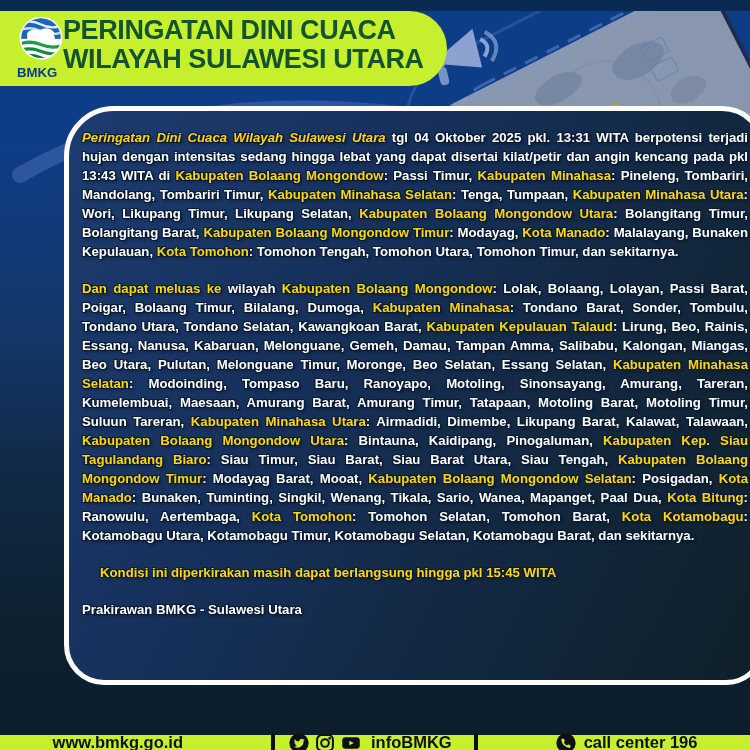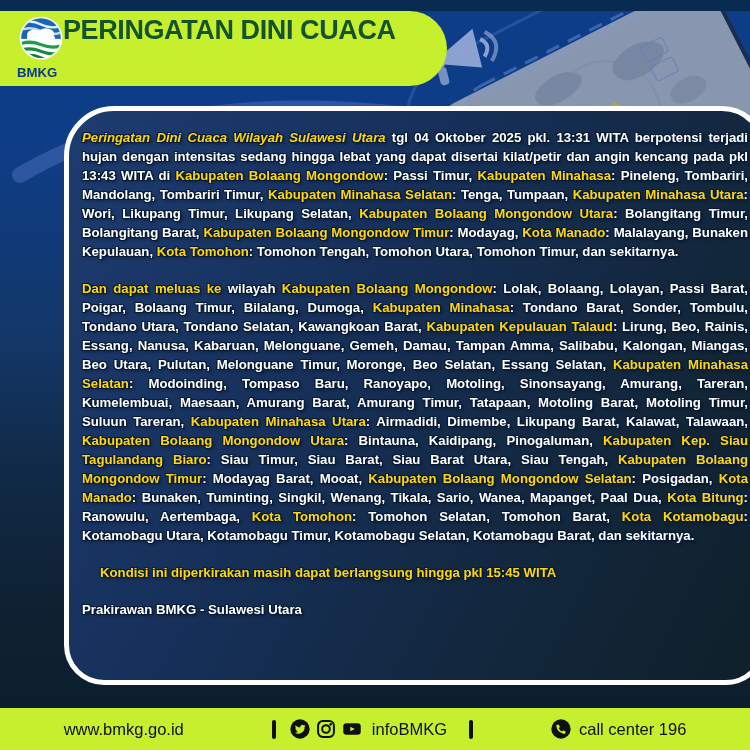--- a/index.html
+++ b/index.html
@@ -24,22 +24,22 @@
   .para,.line-single{font-size:13.2px;line-height:19px;font-weight:bold;margin:0 0 18px 0;
     text-shadow:1px 1px 0 rgba(7,26,53,.95),-1px 1px 0 rgba(7,26,53,.95),1px -1px 0 rgba(7,26,53,.95),-1px -1px 0 rgba(7,26,53,.95),2px 2px 3px rgba(4,12,28,.6);}
   .para{text-align:justify;}
   .seg-white{color:#ffffff;}
   .seg-yellow{color:#ffd60a;}
   .seg-yellow-italic{color:#ffd60a;font-style:italic;}
   .line-yellow{color:#ffd60a;padding-left:18px;}
   .line-white{color:#ffffff;}
 
   
-  .footer{position:absolute;left:0;bottom:0;width:750px;height:42px;background:#c6ef2e;z-index:3;
-    display:flex;align-items:center;justify-content:center;color:#101010;font-weight:normal;font-size:16.5px;}
+  .footer{position:absolute;left:0;bottom:0;width:750px;height:15px;background:#c6ef2e;z-index:3;
+    display:flex;align-items:center;justify-content:center;color:#101010;font-weight:bold;font-size:16.5px;}
   .footer .sep{width:4px;height:19px;background:#101010;border-radius:2px;}
   .footer .icon{display:inline-block;width:20px;height:20px;}
   .footer .icon svg{display:block;width:20px;height:20px;}
   .f-web{margin-right:88px;}
   .f-icons{display:flex;align-items:center;gap:6px;margin:0 10px 0 14px;}
   .f-handle{margin-right:22px;}
   .f-phone{margin:0 8px 0 78px;}
 </style>
 </head>
 <body>
@@ -111,20 +111,21 @@
           <ellipse cx="30" cy="28" rx="17" ry="7" fill="#ffffff"></ellipse>
           <path d="M2 34 q14 -6 28 0 t28 0 v4 q-14 6 -28 0 t-28 0z" fill="#1d9e4b"></path>
           <path d="M2 42 q14 -6 28 0 t28 0 v4 q-14 6 -28 0 t-28 0z" fill="#168a3f"></path>
           <path d="M2 50 q14 -6 28 0 t28 0 v4 q-14 6 -28 0 t-28 0z" fill="#0f7a35"></path>
         </g>
         <text x="1" y="75" font-family="Liberation Sans, sans-serif" font-size="16" font-weight="bold" fill="#0a3c8c">BMKG</text>
       </svg>
     </div>
     <div class="titles">
       <div class="title-line">PERINGATAN DINI CUACA</div>
+      <div class="title-line">WILAYAH SULAWESI UTARA</div>
     </div>
   </div>
 
   <div class="panel">
     <p class="para"><span class="seg-yellow-italic">Peringatan Dini Cuaca Wilayah Sulawesi Utara</span><span class="seg-white"> tgl 04 Oktober 2025 pkl. 13:31 WITA berpotensi terjadi hujan dengan intensitas sedang hingga lebat yang dapat disertai kilat/petir dan angin kencang pada pkl 13:43 WITA di </span><span class="seg-yellow">Kabupaten Bolaang Mongondow</span><span class="seg-white">: Passi Timur, </span><span class="seg-yellow">Kabupaten Minahasa</span><span class="seg-white">: Pineleng, Tombariri, Mandolang, Tombariri Timur, </span><span class="seg-yellow">Kabupaten Minahasa Selatan</span><span class="seg-white">: Tenga, Tumpaan, </span><span class="seg-yellow">Kabupaten Minahasa Utara</span><span class="seg-white">: Wori, Likupang Timur, Likupang Selatan, </span><span class="seg-yellow">Kabupaten Bolaang Mongondow Utara</span><span class="seg-white">: Bolangitang Timur, Bolangitang Barat, </span><span class="seg-yellow">Kabupaten Bolaang Mongondow Timur</span><span class="seg-white">: Modayag, </span><span class="seg-yellow">Kota Manado</span><span class="seg-white">: Malalayang, Bunaken Kepulauan, </span><span class="seg-yellow">Kota Tomohon</span><span class="seg-white">: Tomohon Tengah, Tomohon Utara, Tomohon Timur, dan sekitarnya.</span></p>
     <p class="para"><span class="seg-yellow">Dan dapat meluas ke</span><span class="seg-white"> wilayah </span><span class="seg-yellow">Kabupaten Bolaang Mongondow</span><span class="seg-white">: Lolak, Bolaang, Lolayan, Passi Barat, Poigar, Bolaang Timur, Bilalang, Dumoga, </span><span class="seg-yellow">Kabupaten Minahasa</span><span class="seg-white">: Tondano Barat, Sonder, Tombulu, Tondano Utara, Tondano Selatan, Kawangkoan Barat, </span><span class="seg-yellow">Kabupaten Kepulauan Talaud</span><span class="seg-white">: Lirung, Beo, Rainis, Essang, Nanusa, Kabaruan, Melonguane, Gemeh, Damau, Tampan Amma, Salibabu, Kalongan, Miangas, Beo Utara, Pulutan, Melonguane Timur, Moronge, Beo Selatan, Essang Selatan, </span><span class="seg-yellow">Kabupaten Minahasa Selatan</span><span class="seg-white">: Modoinding, Tompaso Baru, Ranoyapo, Motoling, Sinonsayang, Amurang, Tareran, Kumelembuai, Maesaan, Amurang Barat, Amurang Timur, Tatapaan, Motoling Barat, Motoling Timur, Suluun Tareran, </span><span class="seg-yellow">Kabupaten Minahasa Utara</span><span class="seg-white">: Airmadidi, Dimembe, Likupang Barat, Kalawat, Talawaan, </span><span class="seg-yellow">Kabupaten Bolaang Mongondow Utara</span><span class="seg-white">: Bintauna, Kaidipang, Pinogaluman, </span><span class="seg-yellow">Kabupaten Kep. Siau Tagulandang Biaro</span><span class="seg-white">: Siau Timur, Siau Barat, Siau Barat Utara, Siau Tengah, </span><span class="seg-yellow">Kabupaten Bolaang Mongondow Timur</span><span class="seg-white">: Modayag Barat, Mooat, </span><span class="seg-yellow">Kabupaten Bolaang Mongondow Selatan</span><span class="seg-white">: Posigadan, </span><span class="seg-yellow">Kota Manado</span><span class="seg-white">: Bunaken, Tuminting, Singkil, Wenang, Tikala, Sario, Wanea, Mapanget, Paal Dua, </span><span class="seg-yellow">Kota Bitung</span><span class="seg-white">: Ranowulu, Aertembaga, </span><span class="seg-yellow">Kota Tomohon</span><span class="seg-white">: Tomohon Selatan, Tomohon Barat, </span><span class="seg-yellow">Kota Kotamobagu</span><span class="seg-white">: Kotamobagu Utara, Kotamobagu Timur, Kotamobagu Selatan, Kotamobagu Barat, dan sekitarnya.</span></p>
     <p class="line-single line-yellow">Kondisi ini diperkirakan masih dapat berlangsung hingga pkl 15:45 WITA</p>
     <p class="line-single line-white">Prakirawan BMKG - Sulawesi Utara</p>
   </div>
 

